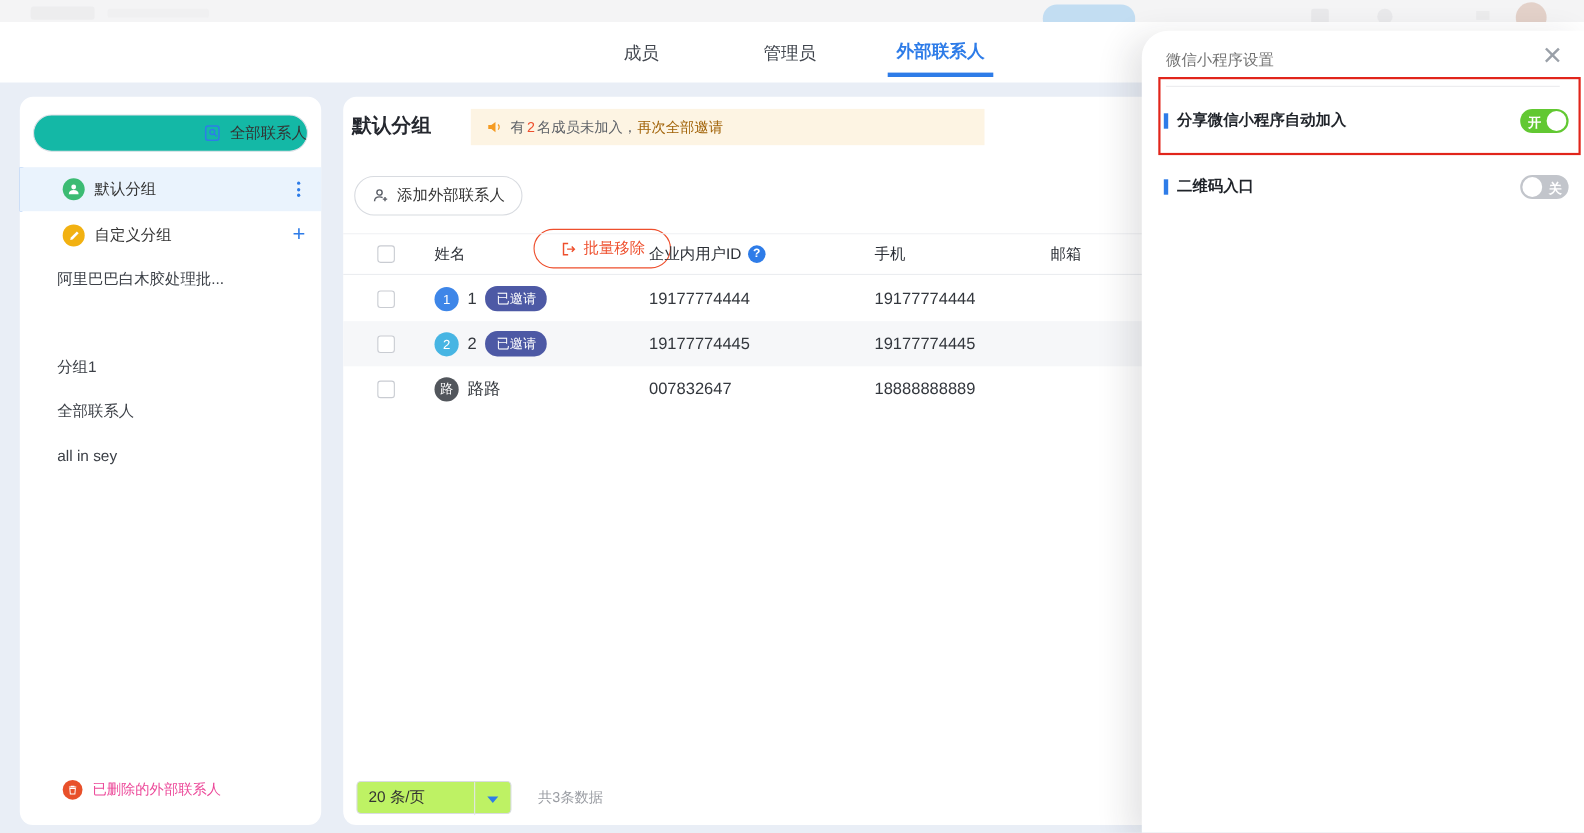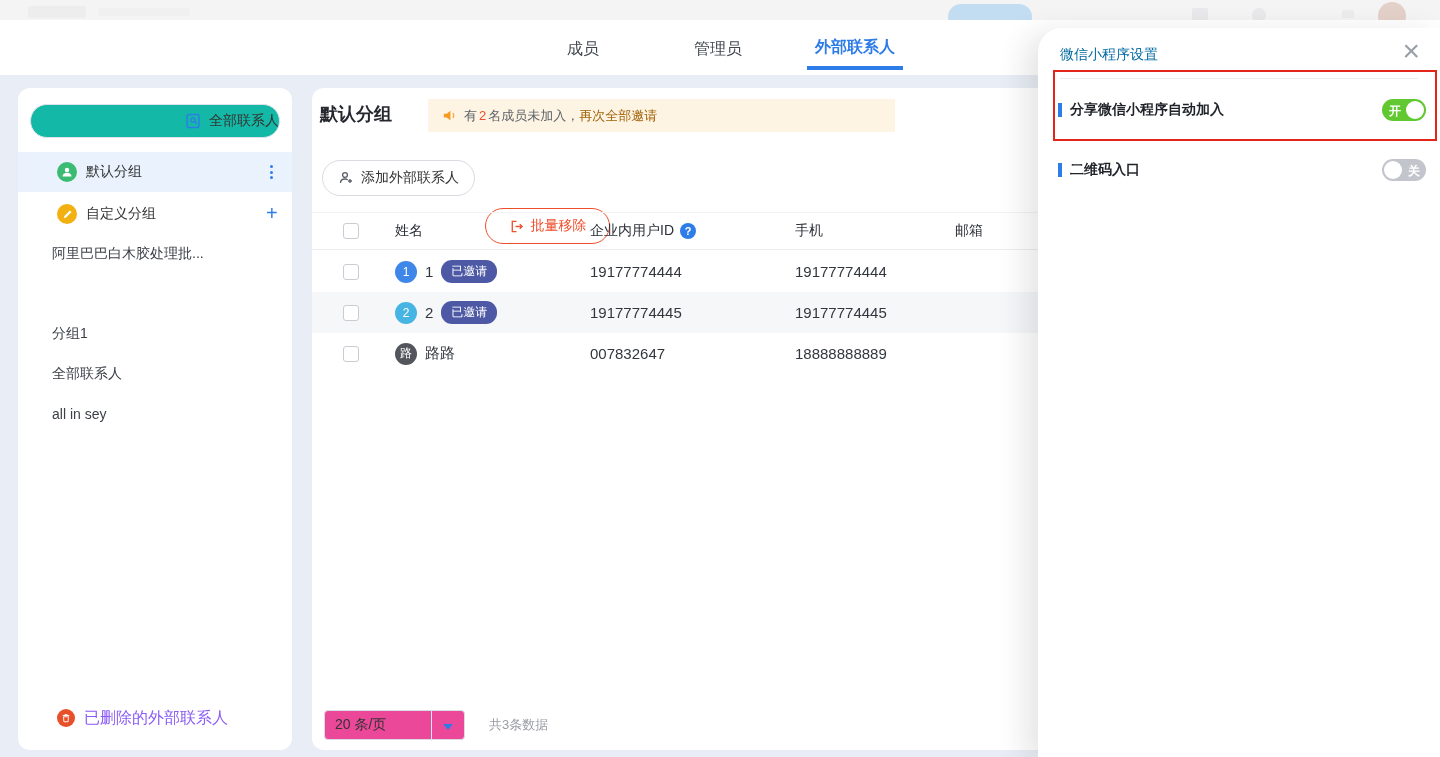--- a/index.html
+++ b/index.html
@@ -35,21 +35,21 @@
   .row-custom { top:106px; }
   .ico-green { background:#3cbb73; }
   .ico-yellow { background:#f2b111; }
   .more-dots { position:absolute; left:252px; top:13px; width:4px; height:14px; display:flex; flex-direction:column; justify-content:space-between; }
   .more-dots i { width:3px; height:3px; border-radius:50%; background:#2e7ce8; }
   .plus { position:absolute; left:248px; top:8px; font-size:20px; color:#2e7ce8; font-weight:400; }
   .sub-row { position:absolute; left:0; width:274px; height:40px; display:flex; align-items:center; font-size:14px; color:#3c4047; cursor:pointer; }
   .sub-row span { margin-left:34px; }
   .deleted { position:absolute; left:0; bottom:18px; width:274px; height:28px; display:flex; align-items:center; cursor:pointer; }
   .deleted .ico { position:absolute; left:39px; width:18px; height:18px; border-radius:50%; background:#e8502a; display:flex; align-items:center; justify-content:center; }
-  .deleted .lbl { position:absolute; left:66px; font-size:16px; color:#8b5cf6; }
+  .deleted .lbl { position:absolute; left:66px; font-size:13px; color:#ec4899; }
 
   
   .main { position:absolute; left:312px; top:88px; width:806px; height:662px; background:#fff; border-radius:12px; }
   .main-title { position:absolute; left:8px; top:14px; font-size:18px; font-weight:bold; color:#24272e; }
   .banner { position:absolute; left:116px; top:11px; width:467px; height:33px; background:#fdf4e3; display:flex; align-items:center; gap:7px; padding:0 14px; font-size:13px; color:#5f6369; }
   .banner .cnt { color:#ee4f2d; margin:0 2px; }
   .banner .link { color:#a16207; cursor:pointer; }
   .btn { position:absolute; top:72px; height:36px; border-radius:18px; display:flex; align-items:center; justify-content:center; gap:7px; font-size:14px; background:#fff; cursor:pointer; }
   .btn-add { left:10px; width:153px; border:1px solid #d8dbe0; color:#333; }
   .btn-remove { left:173px; width:125px; border:1px solid #ee4f2d; color:#ee4f2d;margin-top:48px; }
@@ -59,28 +59,28 @@
   .row-1 { top:163px; } .row-2 { top:204px; background:#f6f7f9; } .row-3 { top:245px; }
   .cell { position:absolute; top:0; height:100%; display:flex; align-items:center; }
   .c-check { left:31px; } .c-name { left:83px; } .c-id { left:278px; } .c-phone { left:483px; } .c-mail { left:643px; }
   .cbx { width:16px; height:16px; border:1px solid #c9ccd2; border-radius:3px; background:#fff; cursor:pointer; }
   .avatar { width:22px; height:22px; border-radius:50%; color:#fff; font-size:12px; display:flex; align-items:center; justify-content:center; margin-right:8px; }
   .av-blue { background:#3e86e8; } .av-cyan { background:#47b5e3; } .av-dark { background:#52565c; }
   .badge { background:#4d59a5; color:#fff; font-size:12px; padding:3px 10px; border-radius:11px; margin-left:8px; }
   .help { width:16px; height:16px; border-radius:50%; background:#2e7ce8; color:#fff; font-size:11px; font-weight:bold; display:flex; align-items:center; justify-content:center; margin-left:6px; cursor:pointer; }
 
   .pager { position:absolute; left:12px; bottom:10px; height:30px; display:flex; align-items:center; }
-  .psize { position:relative; width:141px; height:30px; border:1px solid #d9dce1; border-radius:4px; background:#ec4899; font-size:14px; color:#333; display:flex; align-items:center; padding-left:10px; cursor:pointer;text-align:right; }
+  .psize { position:relative; width:141px; height:30px; border:1px solid #d9dce1; border-radius:4px; background:#bef264; font-size:14px; color:#333; display:flex; align-items:center; padding-left:10px; cursor:pointer;text-align:right; }
   .psize .sep { position:absolute; right:32px; top:0; width:1px; height:30px; background:#e4e6ea; }
   .psize .arr { position:absolute; right:11px; top:13px; width:0; height:0; border-left:5px solid transparent; border-right:5px solid transparent; border-top:6px solid #2e7ce8; }
   .ptotal { margin-left:24px; font-size:13px; color:#9a9da3; }
 
   
   .drawer { position:absolute; left:1038px; top:28px; width:402px; height:729px; background:#fff; border-radius:24px 0 0 0; box-shadow:-12px 6px 30px rgba(31,35,41,.12); }
-  .d-title { position:absolute; left:22px; top:18px; font-size:14px; color:#0369a1; }
+  .d-title { position:absolute; left:22px; top:18px; font-size:14px; color:#737373; }
   .d-close { position:absolute; right:20px; top:8px; font-size:30px; font-weight:300; color:#9aa0a8; cursor:pointer; line-height:1; }
   .d-div { position:absolute; left:22px; top:50px; width:358px; height:1px; background:#ececee; }
   .d-row { position:absolute; left:0; width:402px; height:40px; display:flex; align-items:center; }
   .d-row-1 { top:62px; } .d-row-2 { top:122px; }
   .d-bar { position:absolute; left:20px; width:4px; height:14px; background:#2e7ce8; }
   .d-lbl { position:absolute; left:32px; font-size:14px; font-weight:bold; color:#1f2329; }
   .toggle { position:absolute; right:14px; width:44px; height:22px; border-radius:11px; cursor:pointer; }
   .t-on { background:#62c832; } .t-off { background:#c2c5cb; }
   .knob { position:absolute; top:2px; width:18px; height:18px; border-radius:50%; background:#fff; }
   .t-on .knob { right:2px; } .t-off .knob { left:2px; }

